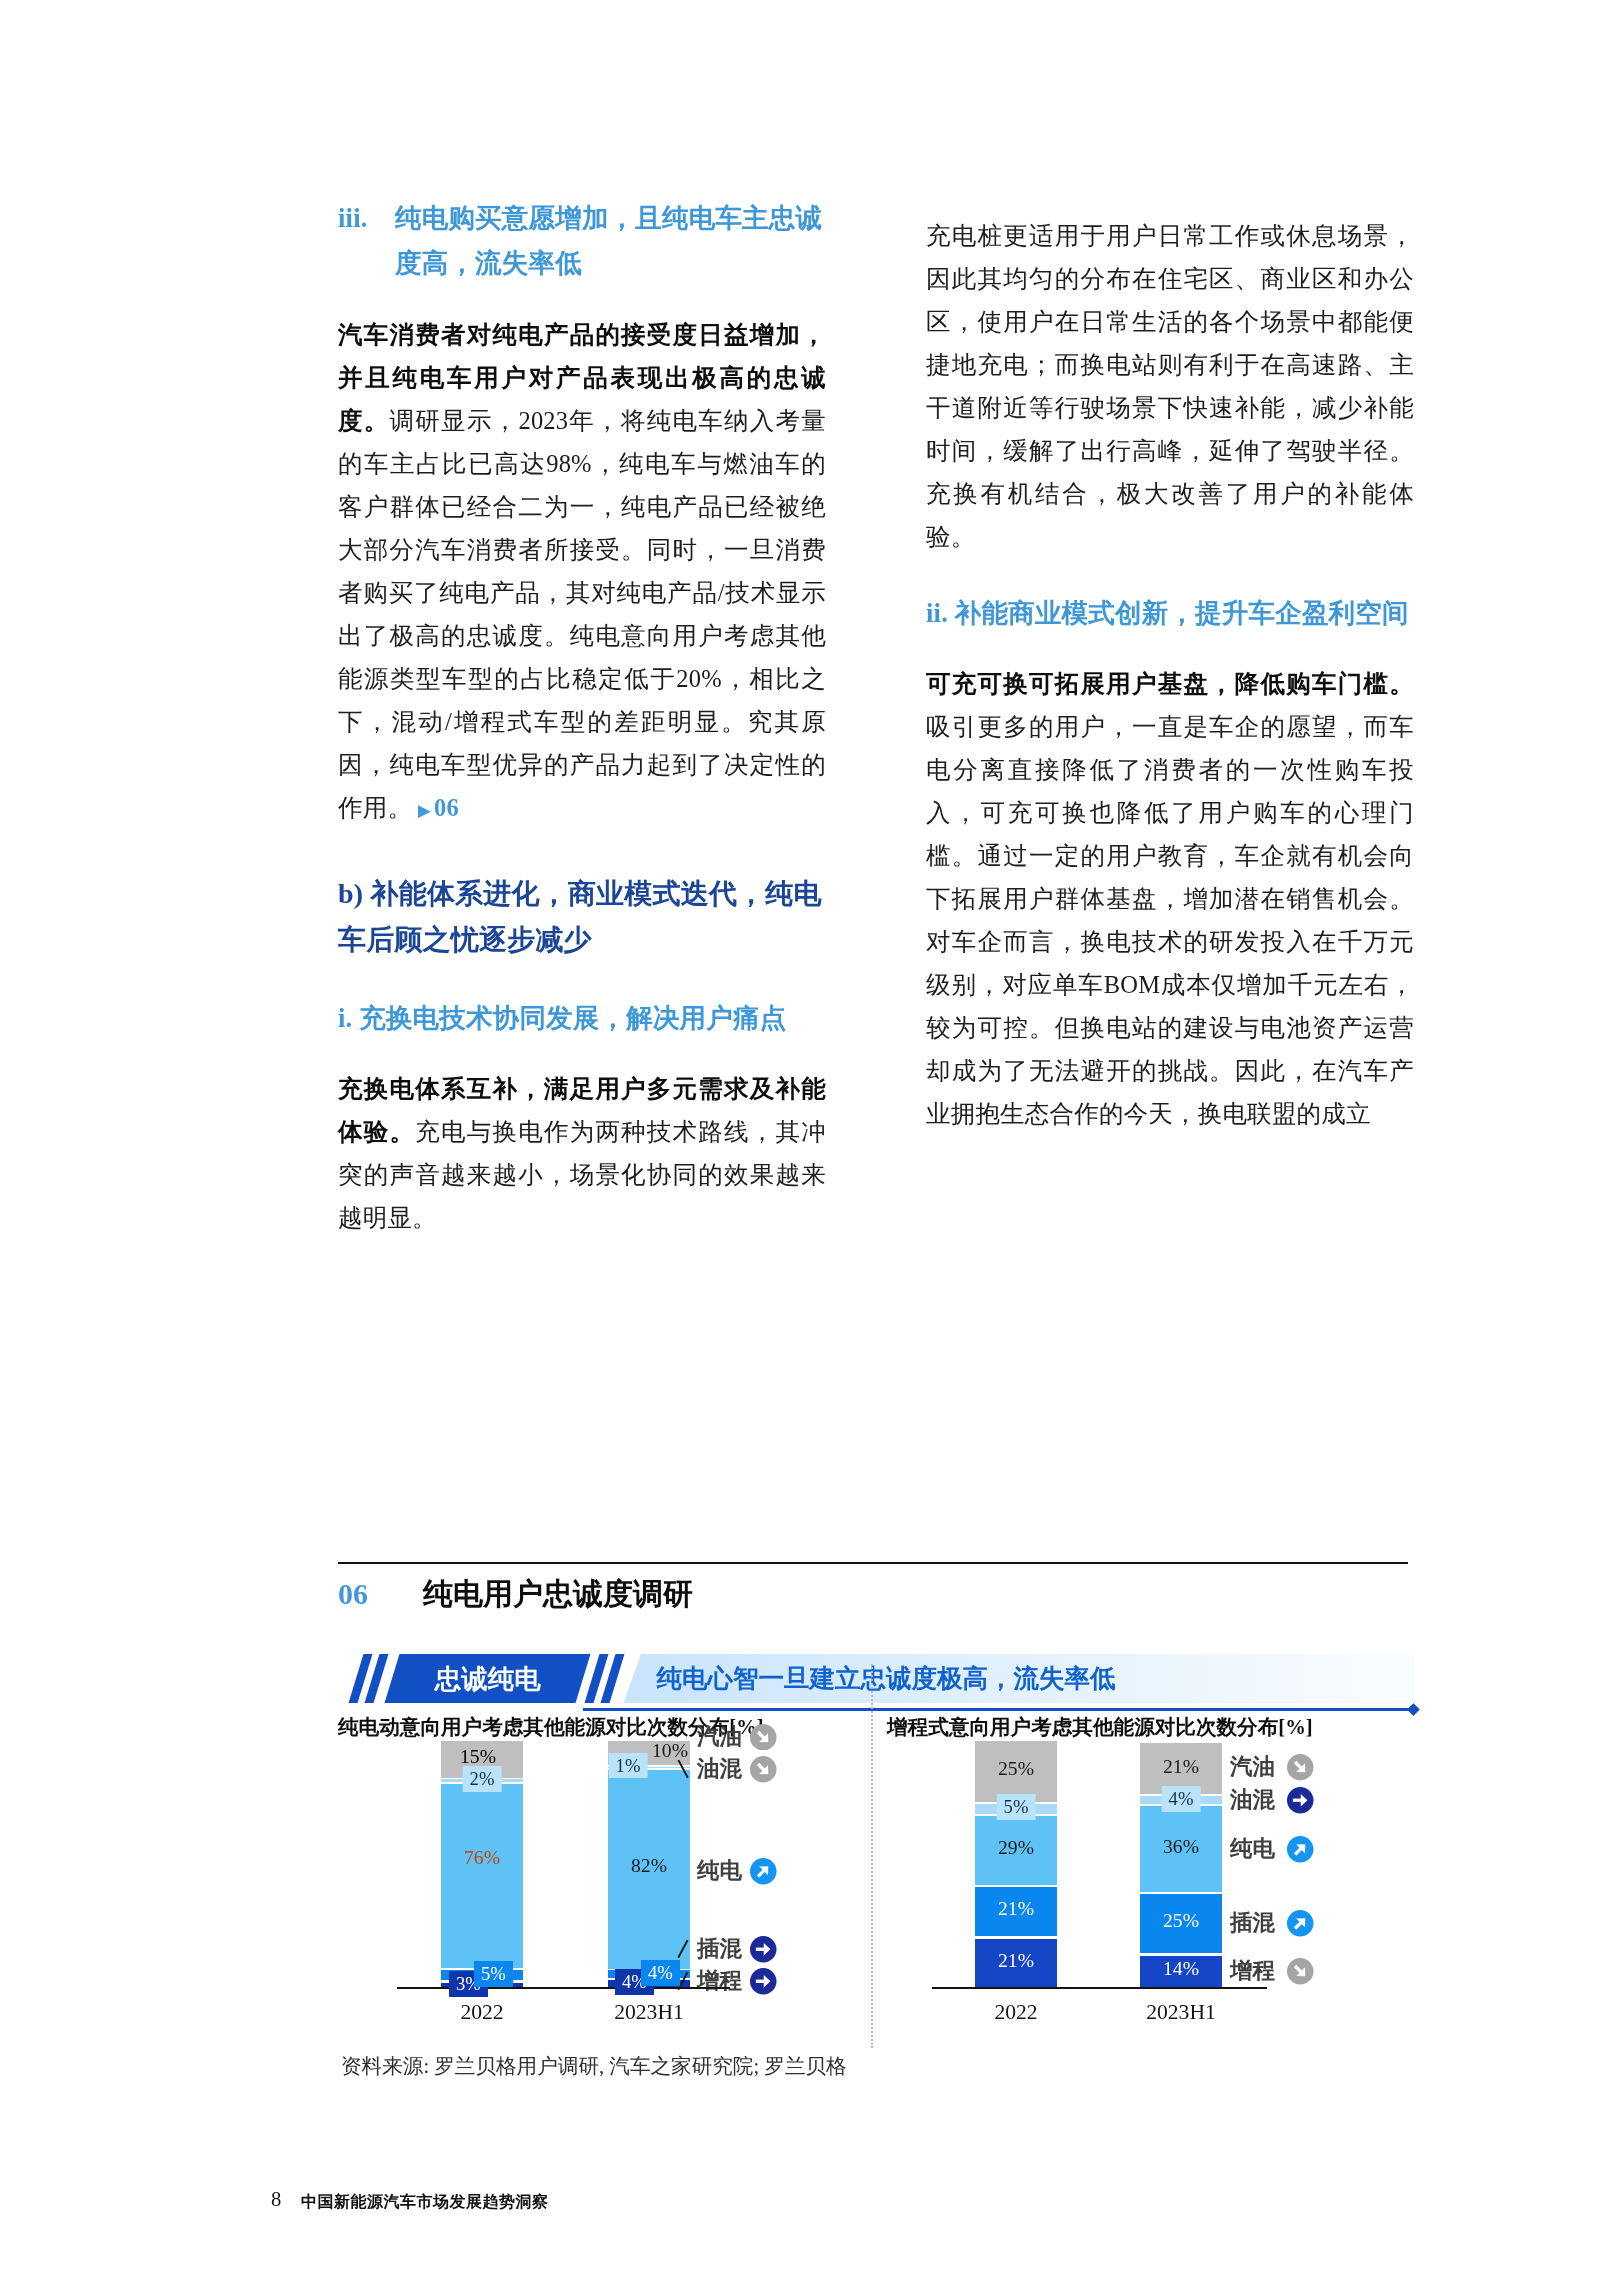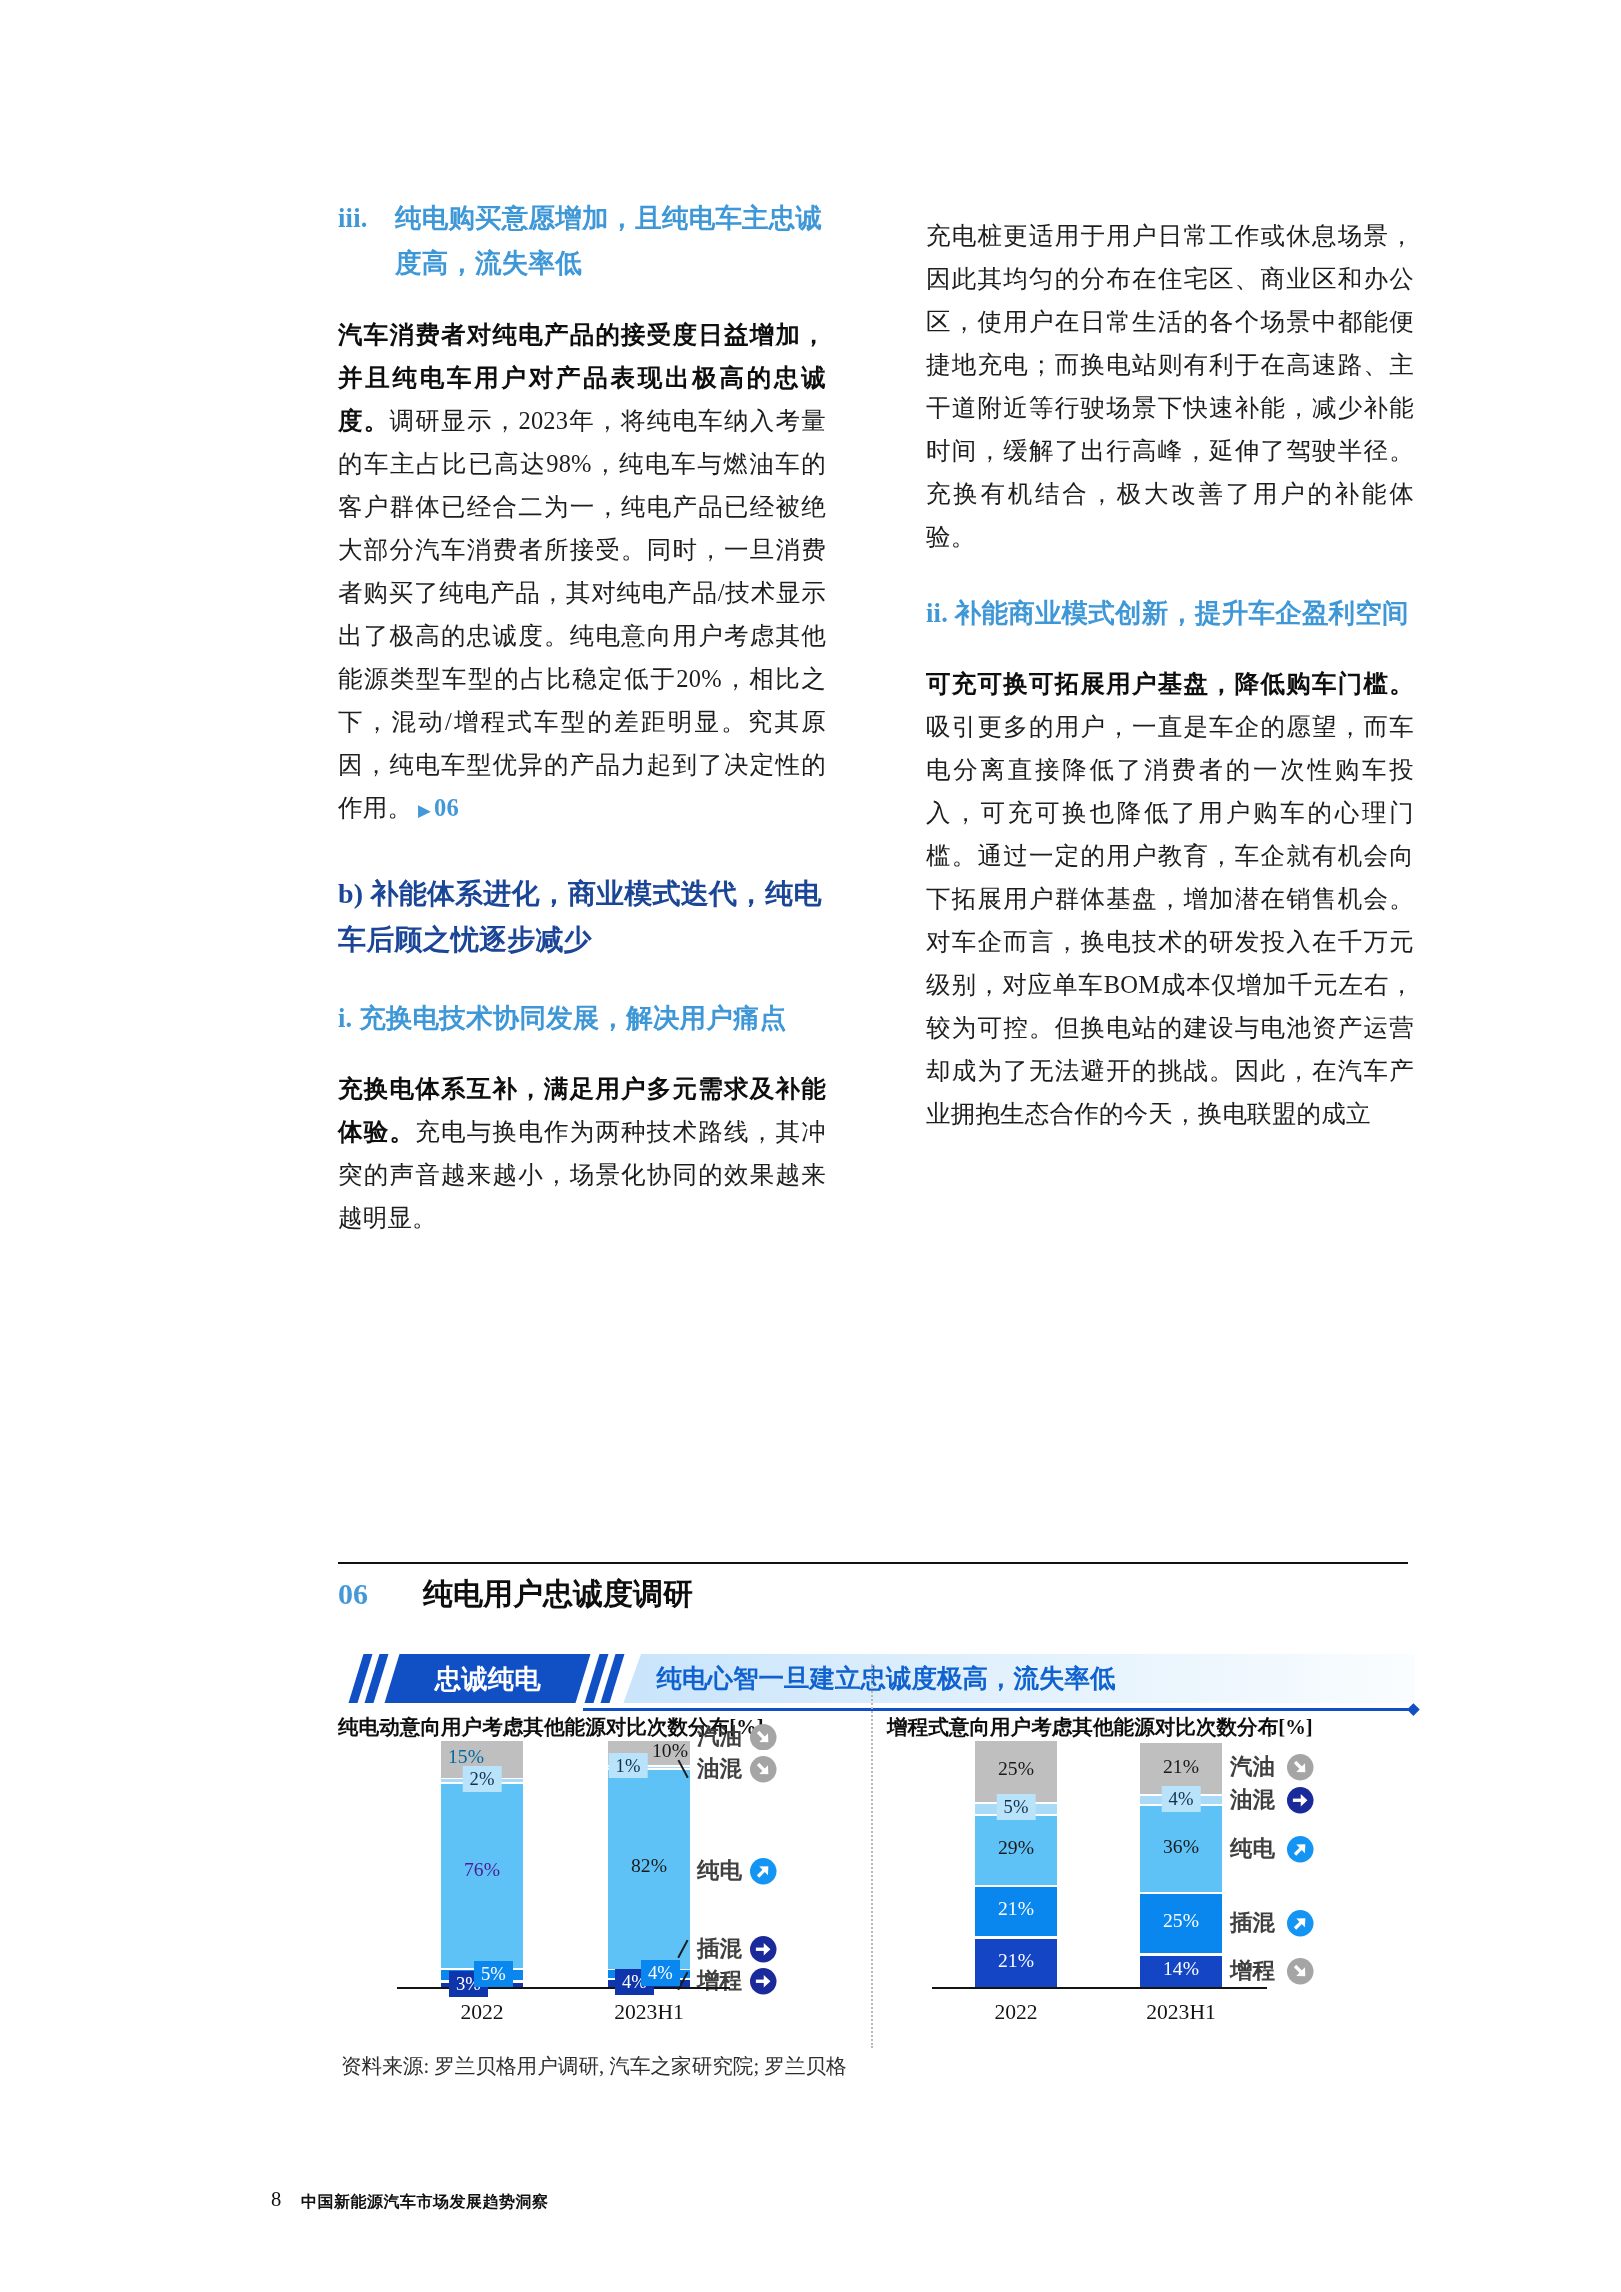--- a/index.html
+++ b/index.html
@@ -113,25 +113,25 @@
   <div class="chart-sub sub0">纯电动意向用户考虑其他能源对比次数分布[%]</div>
   <div class="chart-sub sub1">增程式意向用户考虑其他能源对比次数分布[%]</div>
   <div class="divider"></div>
 
   <div class="chart chart0">
       <div class="seg gap" style="left: 103px; width: 82px; top: 238px; height: 7.4px; background: rgb(14, 53, 171);"></div>
       <div class="chip" style="background: rgb(14, 53, 171); color: rgb(255, 255, 255); top: 228px; left: 111px;">3%</div>
       <div class="seg gap" style="left: 103px; width: 82px; top: 225px; height: 12.3px; background: rgb(10, 135, 238);"></div>
       <div class="chip" style="background: rgb(10, 135, 238); color: rgb(255, 255, 255); top: 218px; left: 136px;">5%</div>
       <div class="seg gap" style="left: 103px; width: 82px; top: 39px; height: 186px; background: rgb(94, 194, 247);"></div>
-      <div class="bar-label" style="left: 144px; top: 116px; color: #4c1d95;">76%</div>
+      <div class="bar-label" style="left: 144px; top: 104px; color: #c2410c;">76%</div>
       <div class="seg gap" style="left: 103px; width: 82px; top: 34px; height: 4.9px; background: rgb(169, 218, 248);"></div>
       <div class="chip" style="background: rgb(185, 226, 251); color: rgb(18, 50, 74); top: 23px; left: 144px; transform: translateX(-50%);">2%</div>
       <div class="seg" style="left: 103px; width: 82px; top: -2.5px; height: 37px; background: rgb(191, 191, 191);"></div>
-      <div class="bar-label" style="left: 128px; top: 3.2px; color: #0369a1;">15%</div>
+      <div class="bar-label" style="left: 140px; top: 3.2px; color: #000000;">15%</div>
       <div class="cat" style="left: 144px; top: 257px;">2022</div>
       <div class="seg gap" style="left: 270px; width: 82px; top: 235px; height: 9.8px; background: rgb(14, 53, 171);"></div>
       <div class="chip" style="background: rgb(14, 53, 171); color: rgb(255, 255, 255); top: 226px; left: 277px;">4%</div>
       <div class="seg gap" style="left: 270px; width: 82px; top: 225px; height: 9.8px; background: rgb(10, 135, 238);"></div>
       <div class="chip" style="background: rgb(10, 135, 238); color: rgb(255, 255, 255); top: 217px; left: 303px;">4%</div>
       <div class="seg gap" style="left: 270px; width: 82px; top: 24.5px; height: 201px; background: rgb(94, 194, 247);"></div>
       <div class="bar-label" style="left: 311px; top: 112px; color: rgb(26, 26, 26);">82%</div>
       <div class="seg gap" style="left: 270px; width: 82px; top: 22px; height: 2.5px; background: rgb(169, 218, 248);"></div>
       <div class="chip" style="background: rgb(185, 226, 251); color: rgb(18, 50, 74); top: 9.6px; left: 290px; transform: translateX(-50%);">1%</div>
       <div class="seg" style="left: 270px; width: 82px; top: -2.5px; height: 24.5px; background: rgb(191, 191, 191);"></div>

